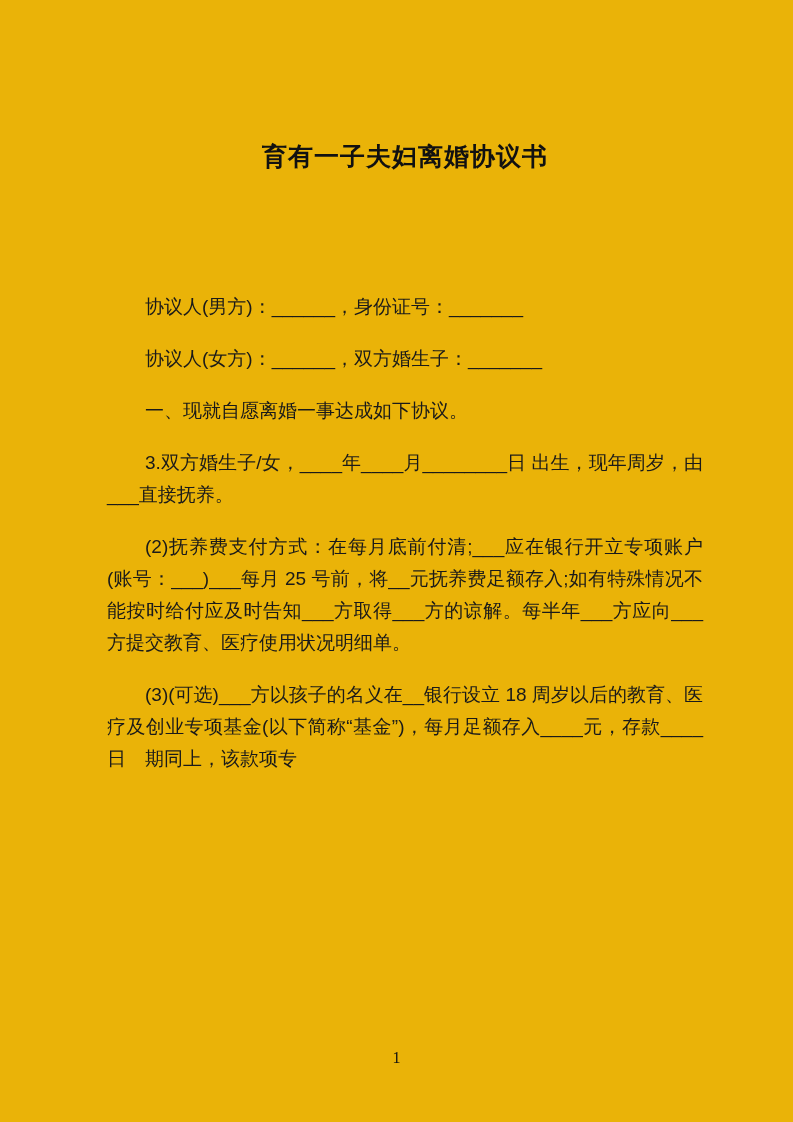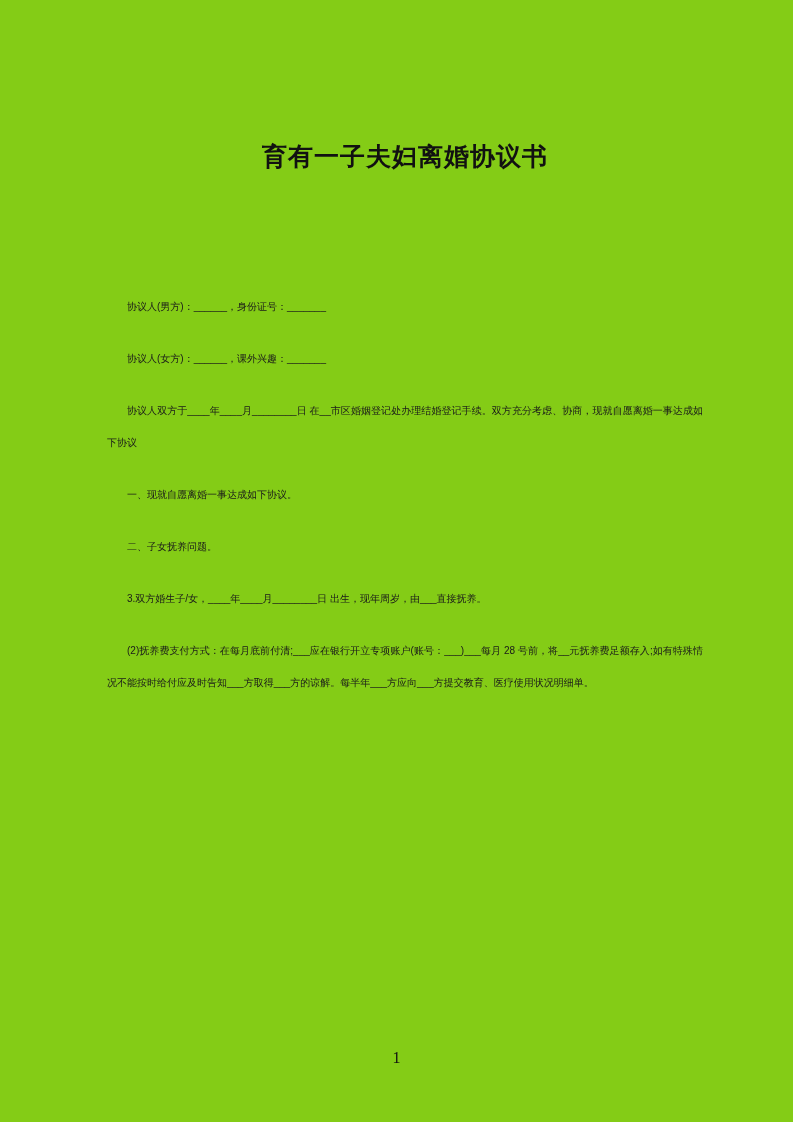--- a/index.html
+++ b/index.html
@@ -1,42 +1,42 @@
 <!DOCTYPE html>
 <html><head>
 <meta charset="utf-8">
 <style>
   * { box-sizing: border-box; }
   html, body { margin: 0; padding: 0; background: #ffffff; }
   .page {
     position: relative;
     width: 793px;
     height: 1122px;
-    background: #84cc16;
+    background: #eab308;
     overflow: hidden;
     font-family: "Liberation Sans", "DejaVu Sans", sans-serif;
     color: #111111;
   }
   .content {
     position: absolute;
     left: 107px;
     top: 140px;
     width: 596px;
   }
   .doc-title {
     font-size: 25px;
     font-weight: bold;
     text-align: center;
     line-height: 33px;
     letter-spacing: 1px;
     margin: 0 0 118px 0;
     color: #111111;
   }
   .para {
-    font-size: 10px;
+    font-size: 19px;
     line-height: 32px;
     margin: 0 0 20px 0;
     text-indent: 2em;
     text-align: justify;
     word-break: break-all;
     color: #1a1a1a;
   }
   .page-number {
     position: absolute;
     top: 1048px;
@@ -51,31 +51,30 @@
 </style>
 </head>
 <body>
 
 <div class="page">
   <div class="content">
     <h1 class="doc-title">育有一子夫妇离婚协议书</h1>
 
     <p class="para">协议人(男方)：______，身份证号：_______</p>
 
-    <p class="para">协议人(女方)：______，课外兴趣：_______</p>
+    <p class="para">协议人(女方)：______，双方婚生子：_______</p>
 
-    <p class="para">协议人双方于____年____月________日 在__市区婚姻登记处办理结婚登记手续。双方充分考虑、协商，现就自愿离婚一事达成如下协议</p>
 
     <p class="para">一、现就自愿离婚一事达成如下协议。</p>
 
-    <p class="para">二、子女抚养问题。</p>
 
     <p class="para">3.双方婚生子/女，____年____月________日 出生，现年周岁，由___直接抚养。</p>
 
 
 
-    <p class="para">(2)抚养费支付方式：在每月底前付清;___应在银行开立专项账户(账号：___)___每月 28 号前，将__元抚养费足额存入;如有特殊情况不能按时给付应及时告知___方取得___方的谅解。每半年___方应向___方提交教育、医疗使用状况明细单。</p>
+    <p class="para">(2)抚养费支付方式：在每月底前付清;___应在银行开立专项账户(账号：___)___每月 25 号前，将__元抚养费足额存入;如有特殊情况不能按时给付应及时告知___方取得___方的谅解。每半年___方应向___方提交教育、医疗使用状况明细单。</p>
 
 
+    <p class="para">(3)(可选)___方以孩子的名义在__银行设立 18 周岁以后的教育、医疗及创业专项基金(以下简称“基金”)，每月足额存入____元，存款____日　期同上，该款项专</p>
   </div>
 
   <div class="page-number">1</div>
 </div>
 
 </body></html>

